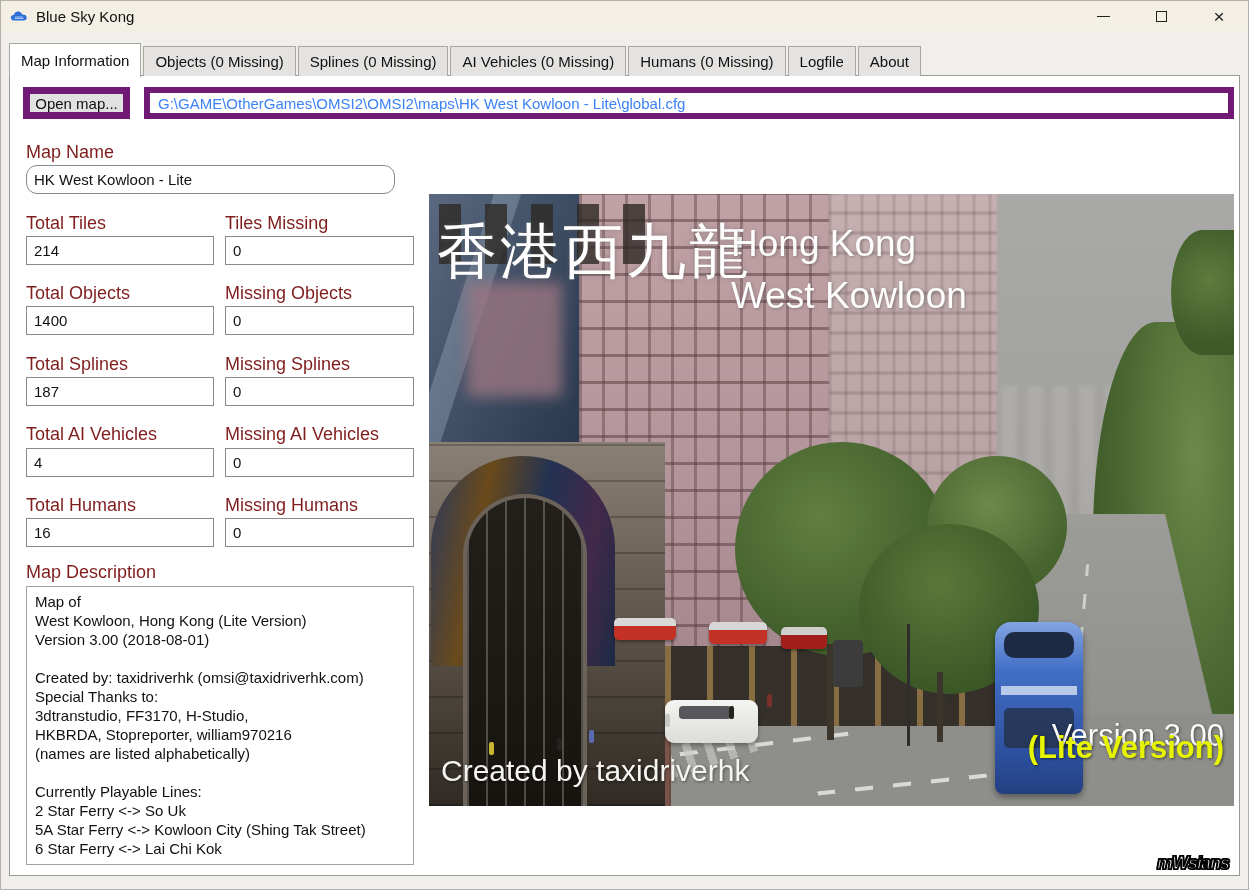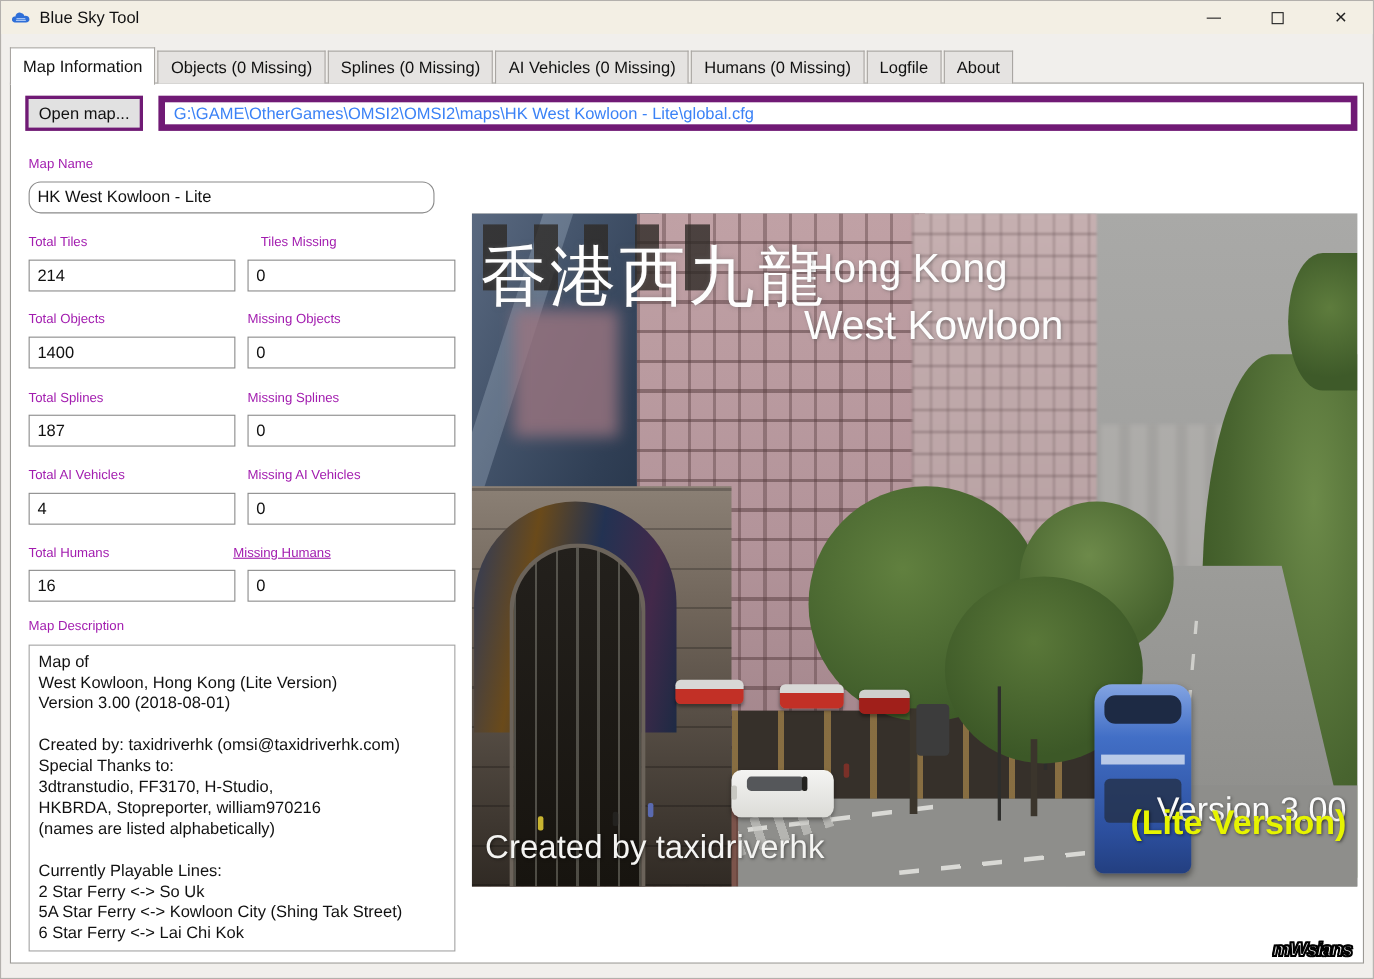--- a/index.html
+++ b/index.html
@@ -17,24 +17,24 @@
   .close-glyph { font-size:19px; line-height:19px; }
 
   
   .tabstrip { position:absolute; left:8px; top:42px; display:flex; align-items:flex-end; z-index:3; }
   .tab { background:#e5e3e1; border:1px solid #a9a6a2; border-bottom:none; padding:6px 11px 7px 11px; font-size:15px; color:#111; margin-right:2px; height:30px; cursor:default; }
   .tab.active { background:#ffffff; height:34px; padding-top:8px; margin-bottom:-1px; position:relative; z-index:4; }
 
   
   .panel { position:absolute; left:8px; top:74px; right:8px; bottom:13px; background:#ffffff; border:1px solid #9b9995; }
 
-  .btn { position:absolute; left:13px; top:11px; width:107px; height:32px; background:#e1e1e1; border:3px solid #701a75; font-size:15px; color:#111; font-family:"Liberation Sans",sans-serif; }
+  .btn { position:absolute; left:13px; top:11px; width:107px; height:32px; background:#e1e1e1; border:7px solid #701a75; font-size:15px; color:#111; font-family:"Liberation Sans",sans-serif; }
   .path-input { position:absolute; left:134px; top:11px; width:1090px; height:32px; border:6px solid #701a75; font-size:15px; padding:0 8px; color:#3b82f6; font-family:"Liberation Sans",sans-serif; }
 
-  .lbl { position:absolute; font-size:12px; color:#a21caf; white-space:nowrap; }
+  .lbl { position:absolute; font-size:18px; color:#7f1d1d; white-space:nowrap; }
   .field { position:absolute; height:29px; border:1px solid #8a8a8a; font-size:15px; padding:0 7px; color:#111; font-family:"Liberation Sans",sans-serif; background:#fff; }
 
   .desc { position:absolute; left:16px; top:510px; width:388px; height:279px; border:1px solid #a3a3a3; font-size:15px; line-height:19px; padding:5px 8px; color:#111; font-family:"Liberation Sans",sans-serif; resize:none; overflow:hidden; background:#fff; }
 
   
   .photo { position:absolute; left:419px; top:118px; width:805px; height:612px; overflow:hidden;
            background:linear-gradient(180deg,#a9a9a7 0%,#a0a09e 45%,#90908d 62%,#878785 100%); }
   .photo * { position:absolute; }
   .ph-distant { left:468px; top:192px; width:235px; height:155px;
                 background:repeating-linear-gradient(90deg,#b4b2af 0 16px,#a5a3a0 16px 26px); opacity:.65; filter:blur(2px); }
@@ -122,21 +122,21 @@
 </head>
 <body>
 
 <div class="window">
 
   <div class="titlebar">
     <svg class="app-icon" viewBox="0 0 36 26">
       <path d="M9 22 C3 22 1 18 2 14.5 C3 11.5 6 10.5 8 11 C8.5 6.5 12.5 3.5 17 4 C21 4.4 23.5 7 24.3 10 C29 9 33 11.5 33.5 15.5 C34 19.5 31 22 27 22 Z" fill="#2f6fd8"></path>
       <path d="M10 15 h16 M9 18 h18" stroke="#cfe2ff" stroke-width="1.6" fill="none"></path>
     </svg>
-    <span class="title-text">Blue Sky Tool</span>
+    <span class="title-text">Blue Sky Kong</span>
     <div class="win-controls">
       <div class="win-btn">
           <span class="min-glyph"></span>
         </div>
       <div class="win-btn">
           <span class="max-glyph"></span>
         </div>
       <div class="win-btn">
           <span class="close-glyph">×</span>
         </div>
@@ -156,41 +156,41 @@
   <div class="panel">
 
     <button class="btn">Open map...</button>
     <input class="path-input" type="text" value="G:\GAME\OtherGames\OMSI2\OMSI2\maps\HK West Kowloon - Lite\global.cfg" style="">
 
     <div class="lbl" style="left:16px; top:66px;">Map Name</div>
     <input class="field" style="left: 16px; top: 89px; width: 369px; border-radius: 11px;" type="text" value="HK West Kowloon - Lite">
 
     <div class="lbl" style="left:16px; top:137px;">Total Tiles</div>
     <input class="field" style="left: 16px; top: 160px; width: 188px;" type="text" value="214">
-    <div class="lbl" style="left:215px; top:137px;margin-left:12px;">Tiles Missing</div>
+    <div class="lbl" style="left:215px; top:137px;">Tiles Missing</div>
     <input class="field" style="left: 215px; top: 160px; width: 189px;" type="text" value="0">
 
     <div class="lbl" style="left:16px; top:207px;text-align:center;">Total Objects</div>
     <input class="field" style="left: 16px; top: 230px; width: 188px;" type="text" value="1400">
     <div class="lbl" style="left:215px; top:207px;">Missing Objects</div>
     <input class="field" style="left: 215px; top: 230px; width: 189px;" type="text" value="0">
 
     <div class="lbl" style="left:16px; top:278px;">Total Splines</div>
     <input class="field" style="left: 16px; top: 301px; width: 188px;" type="text" value="187">
     <div class="lbl" style="left:215px; top:278px;">Missing Splines</div>
     <input class="field" style="left: 215px; top: 301px; width: 189px;" type="text" value="0">
 
     <div class="lbl" style="left:16px; top:348px;">Total AI Vehicles</div>
     <input class="field" style="left: 16px; top: 372px; width: 188px;" type="text" value="4">
     <div class="lbl" style="left:215px; top:348px;">Missing AI Vehicles</div>
     <input class="field" style="left: 215px; top: 372px; width: 189px;" type="text" value="0">
 
     <div class="lbl" style="left:16px; top:419px;">Total Humans</div>
     <input class="field" style="left: 16px; top: 442px; width: 188px;" type="text" value="16">
-    <div class="lbl" style="left:202px; top:419px;text-decoration:underline;">Missing Humans</div>
+    <div class="lbl" style="left:215px; top:419px;">Missing Humans</div>
     <input class="field" style="left: 215px; top: 442px; width: 189px;" type="text" value="0">
 
     <div class="lbl" style="left:16px; top:486px;">Map Description</div>
     <textarea class="desc" spellcheck="false" style="">Map of
 West Kowloon, Hong Kong (Lite Version)
 Version 3.00 (2018-08-01)
 
 Created by: taxidriverhk (omsi@taxidriverhk.com)
 Special Thanks to:
 3dtranstudio, FF3170, H-Studio,

